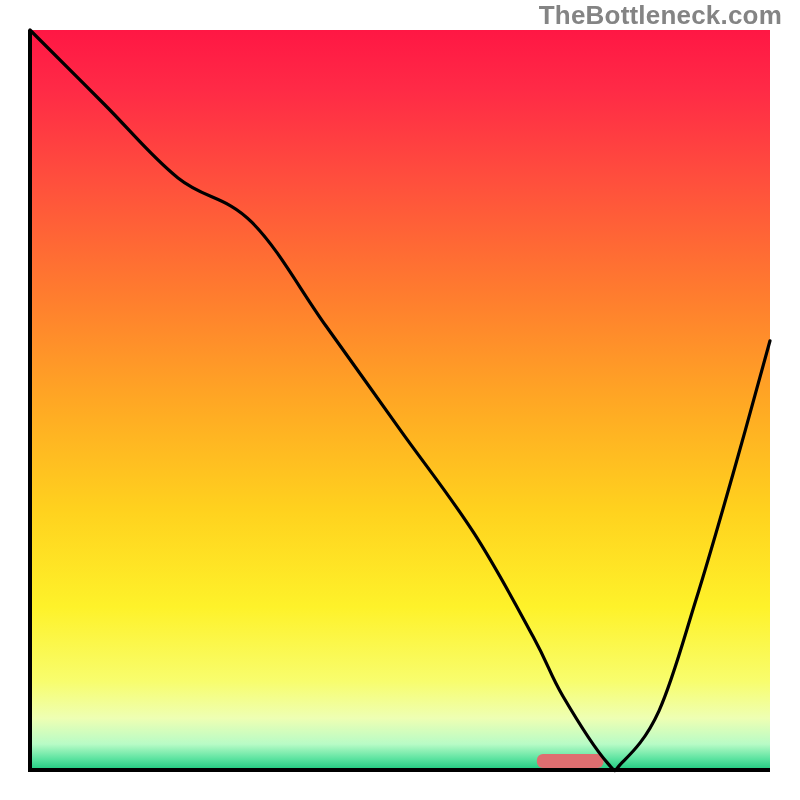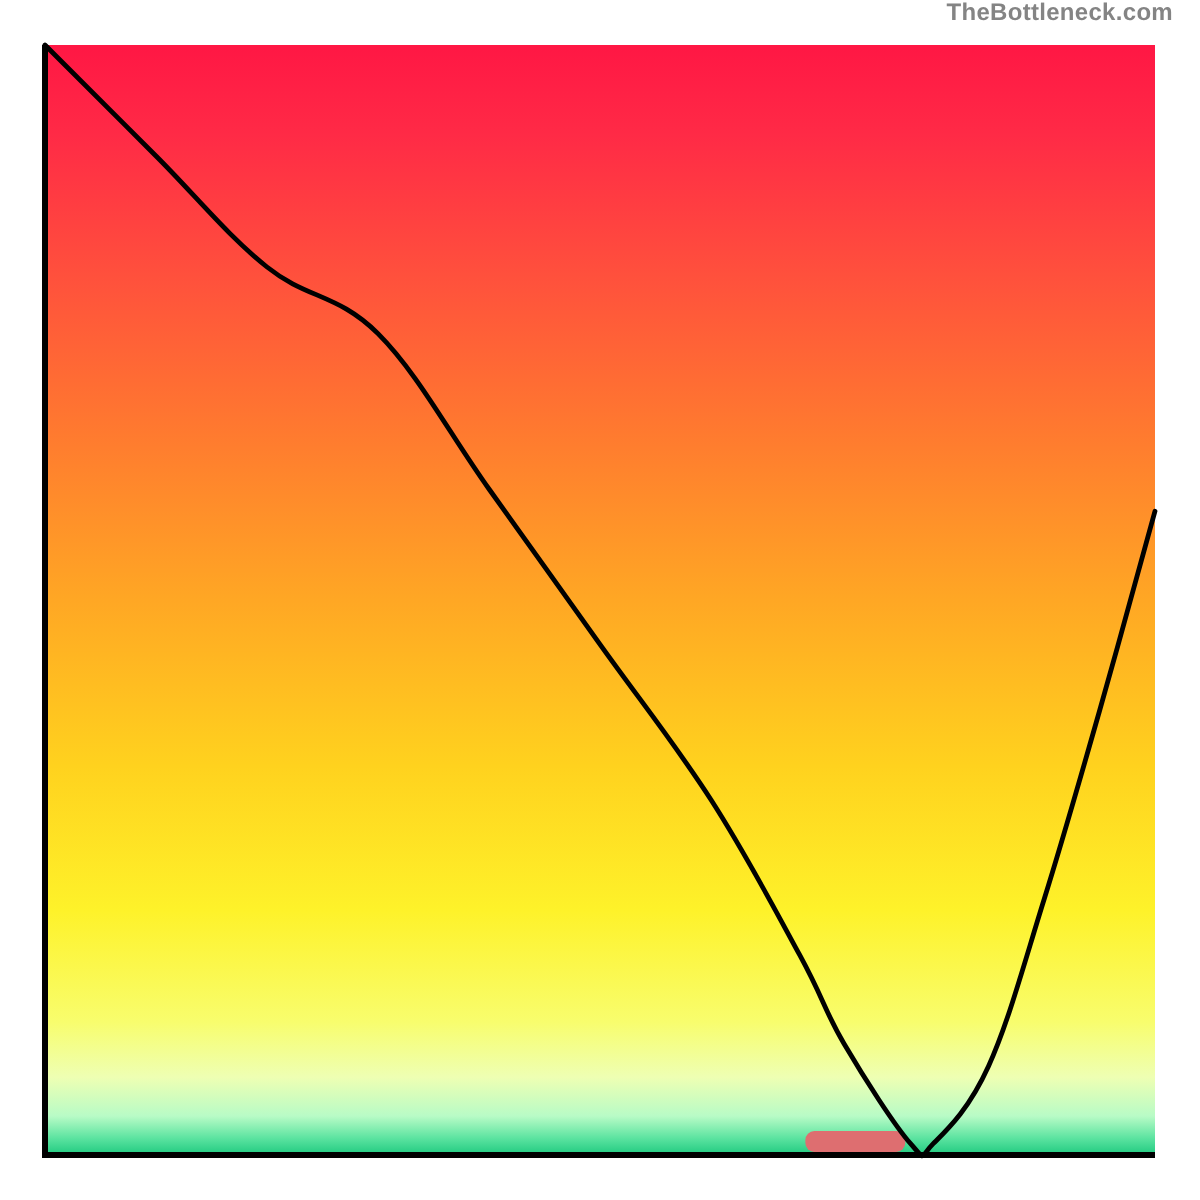--- a/index.html
+++ b/index.html
@@ -7,21 +7,21 @@
     padding: 0;
     width: 800px;
     height: 800px;
     background: #ffffff;
     font-family: Arial, Helvetica, sans-serif;
   }
   .watermark {
     position: absolute;
     top: 0;
     right: 18px;
-    font-size: 16px;
+    font-size: 26px;
     font-weight: 600;
     color: #848484;
     letter-spacing: 0.2px;
   }
   .canvas-wrap {
     position: absolute;
     top: 0;
     left: 0;
     width: 800px;
     height: 800px;

